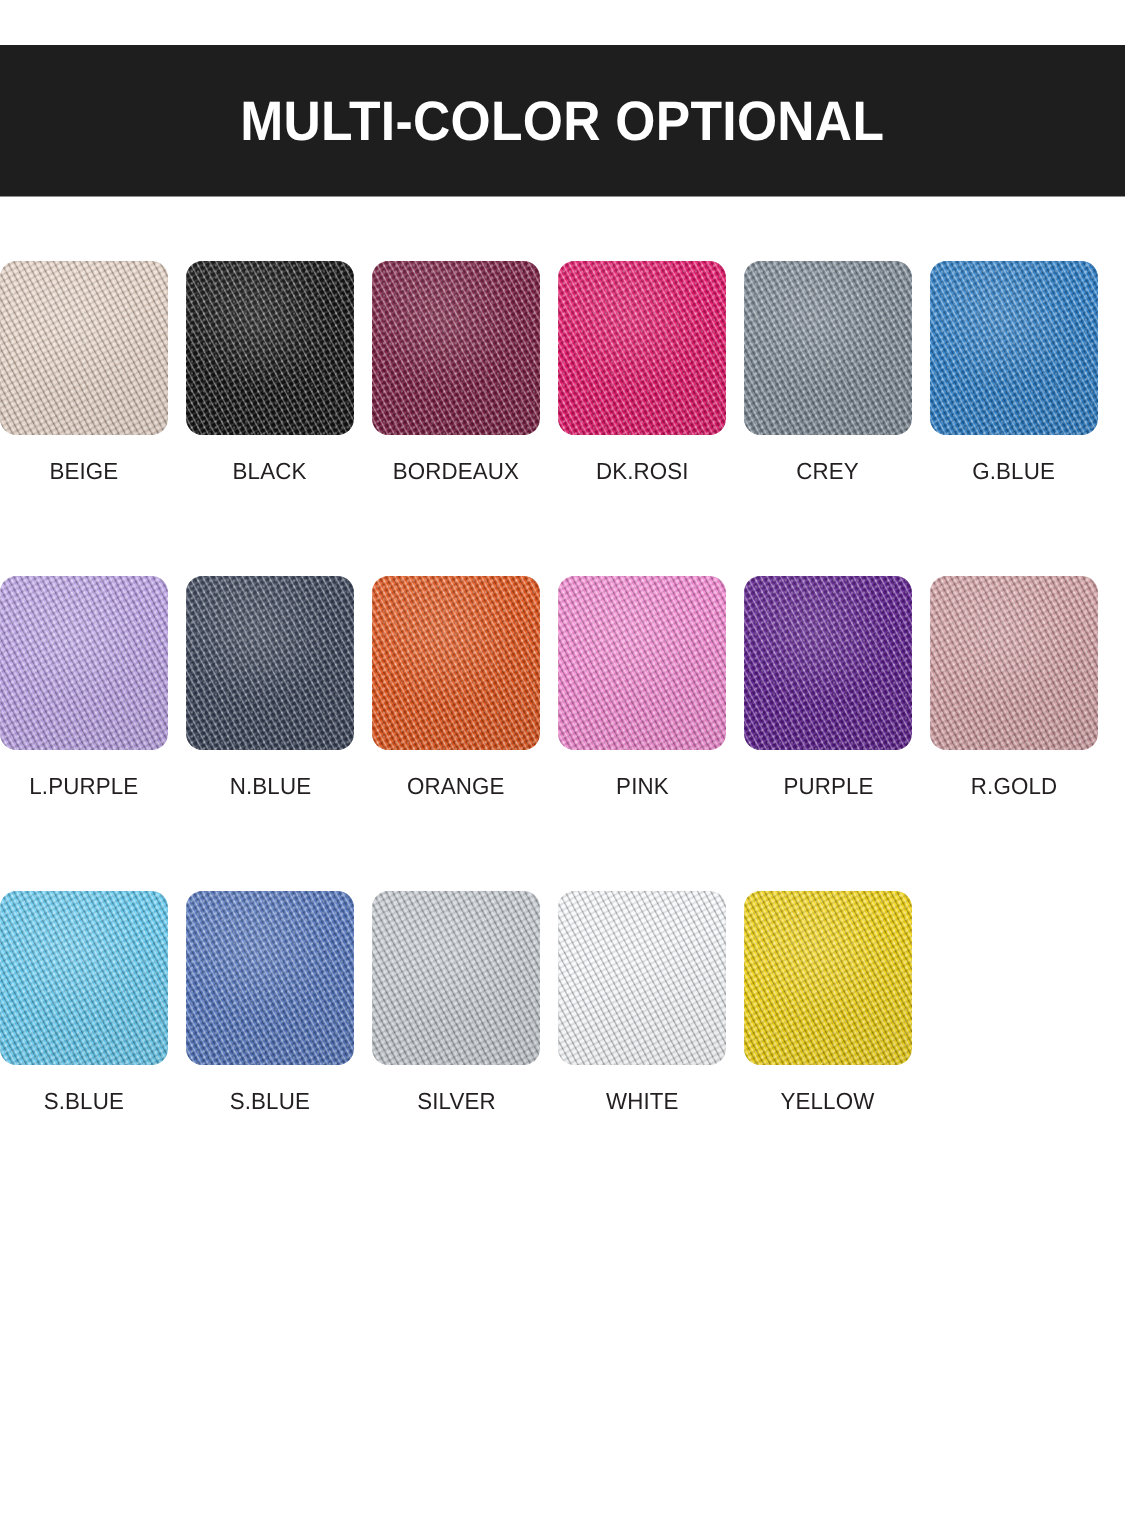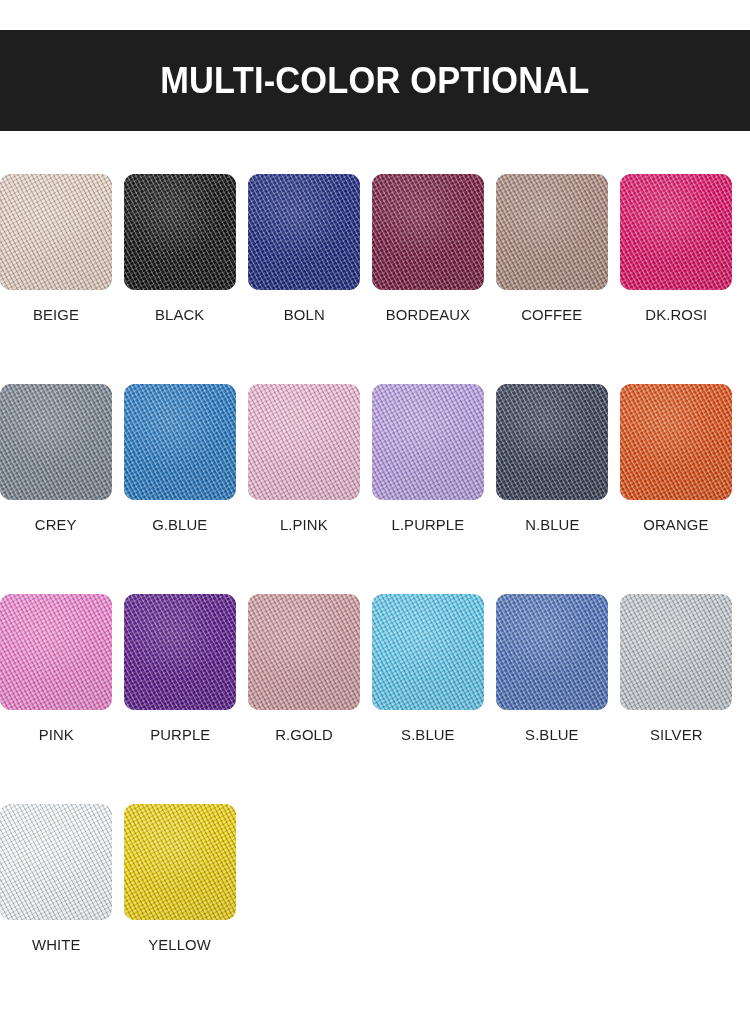--- a/index.html
+++ b/index.html
@@ -142,62 +142,44 @@
         </div>
         <div class="label">BEIGE</div>
       </div>
       <div class="cell">
         <div class="swatch" style="background: rgb(20, 20, 20);">
           <div class="sheen"></div>
         </div>
         <div class="label">BLACK</div>
       </div>
       <div class="cell">
-        <div class="swatch" style="background: rgb(31, 45, 134);">
-          <div class="sheen"></div>
-        </div>
-        <div class="label">BOLN</div>
-      </div>
-      <div class="cell">
         <div class="swatch" style="background: rgb(124, 31, 67);">
           <div class="sheen"></div>
         </div>
         <div class="label">BORDEAUX</div>
       </div>
       <div class="cell">
-        <div class="swatch" style="background: rgb(176, 142, 133);">
-          <div class="sheen"></div>
-        </div>
-        <div class="label">COFFEE</div>
-      </div>
-      <div class="cell">
         <div class="swatch" style="background: rgb(230, 21, 106);">
           <div class="sheen"></div>
         </div>
         <div class="label">DK.ROSI</div>
       </div>
       <div class="cell">
         <div class="swatch" style="background: rgb(126, 138, 150);">
           <div class="sheen"></div>
         </div>
         <div class="label">CREY</div>
       </div>
       <div class="cell">
         <div class="swatch" style="background: rgb(43, 126, 200);">
           <div class="sheen"></div>
         </div>
         <div class="label">G.BLUE</div>
       </div>
       <div class="cell">
-        <div class="swatch" style="background: rgb(240, 188, 214);">
-          <div class="sheen"></div>
-        </div>
-        <div class="label">L.PINK</div>
-      </div>
-      <div class="cell">
         <div class="swatch" style="background: rgb(189, 163, 232);">
           <div class="sheen"></div>
         </div>
         <div class="label">L.PURPLE</div>
       </div>
       <div class="cell">
         <div class="swatch" style="background: rgb(58, 68, 89);">
           <div class="sheen"></div>
         </div>
         <div class="label">N.BLUE</div>

